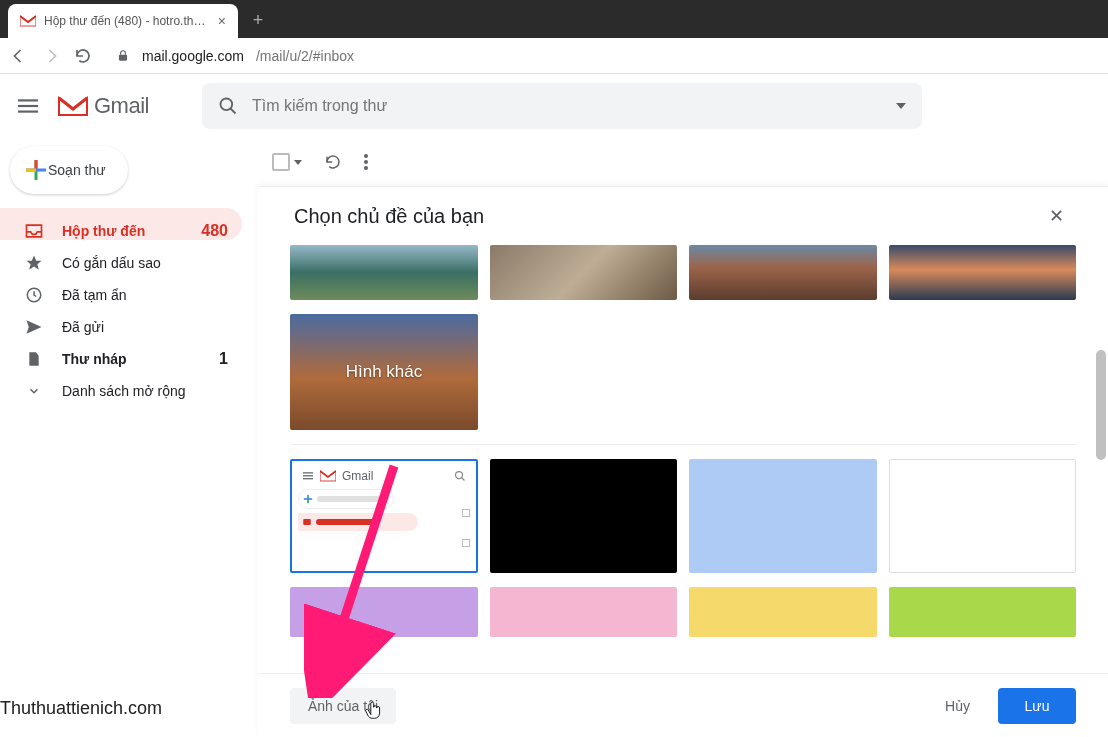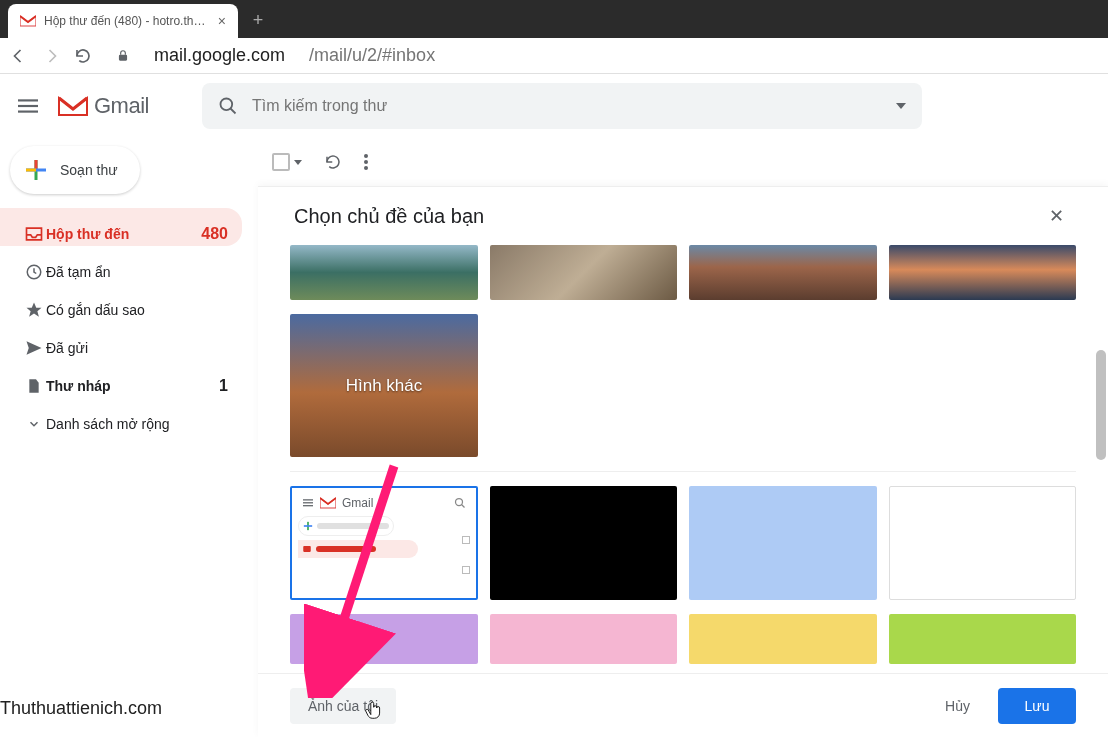--- a/index.html
+++ b/index.html
@@ -9,60 +9,60 @@
 .tab-bar { background:#2b2b2b; height:38px; display:flex; align-items:flex-end; padding-left:8px; }
 .tab { background:#fff; height:34px; border-radius:8px 8px 0 0; display:flex; align-items:center; padding:0 12px; width:230px; gap:8px; font-size:12px; color:#555; }
 .tab-favicon { width:16px; height:16px; display:flex; align-items:center; justify-content:center; }
 .tab-title { flex:1; white-space:nowrap; overflow:hidden; text-overflow:ellipsis; }
 .tab-close { color:#666; font-size:14px; cursor:pointer; }
 .newtab { width:28px; height:28px; margin-left:6px; margin-bottom:4px; display:flex; align-items:center; justify-content:center; color:#aaa; font-size:18px; cursor:pointer; }
 
 .addr-bar { height:36px; background:#fff; border-bottom:1px solid #e0e0e0; display:flex; align-items:center; padding:0 10px; gap:14px; }
 .nav-ico { color:#5f6368; cursor:pointer; }
 .nav-ico.disabled { color:#bdbdbd; }
-.url-box { flex:1; display:flex; align-items:center; padding:0 10px; gap:24px; font-size:18px; color:#212121; }
+.url-box { flex:1; display:flex; align-items:center; padding:0 10px; gap:12px; font-size:14px; color:#212121; }
 .url-host { color:#212121; }
 .url-path { color:#757575; }
 
 
 .gmail-header { height:64px; display:flex; align-items:center; padding:0 16px; gap:12px; }
 .menu-ico { width:24px; height:24px; cursor:pointer; color:#5f6368; display:flex; align-items:center; justify-content:center; }
 .gmail-logo { display:flex; align-items:center; gap:6px; margin-left:6px; }
 .gmail-logo-text { font-size:22px; color:#5f6368; letter-spacing:-0.5px; }
 .search-wrap { flex:1; max-width:720px; margin-left:41px; }
 .search-box { background:#f1f3f4; height:46px; border-radius:8px; display:flex; align-items:center; padding:0 16px; gap:14px; }
 .search-box input { border:none; background:transparent; font-size:16px; flex:1; outline:none; color:#5f6368; }
 
 
 .main { display:flex; height:calc(737px - 38px - 36px - 64px); position:relative; }
 .sidebar { width:256px; padding-top:8px; }
-.compose-btn { height:48px; border-radius:24px; box-shadow:0 1px 3px rgba(0,0,0,0.2); display:inline-flex; align-items:center; padding:0 22px 0 14px; margin:0 0 14px 10px; gap:12px; cursor:pointer; font-size:14px; color:#3c4043; background:#fff; }
+.compose-btn { height:48px; border-radius:24px; box-shadow:0 1px 3px rgba(0,0,0,0.2); display:inline-flex; align-items:center; padding:0 22px 0 14px; margin:0 0 14px 10px; gap:0; cursor:pointer; font-size:14px; color:#3c4043; background:#fff; }
 .plus-icon { width:24px; height:24px; display:inline-flex; align-items:center; justify-content:center; }
-.nav-item { height:38px; display:flex; align-items:center; padding:13px 14px 0 24px; border-radius:0 16px 16px 0; gap:2px; font-size:14px; color:#202124; cursor:pointer; margin-right:14px; }
+.nav-item { height:32px; display:flex; align-items:center; padding:13px 14px 0 24px; border-radius:0 16px 16px 0; gap:18px; font-size:14px; color:#202124; cursor:pointer; margin-right:14px; }
 .nav-item .count { margin-left:auto; font-size:16px; }
 .nav-item.active { background:#fce8e6; color:#d93025; font-weight:bold; }
 .nav-item.active .count { color:#d93025; font-weight:bold; }
 .nav-icon { width:20px; height:20px; display:flex; align-items:center; justify-content:center; color:#5f6368; }
 .nav-item.active .nav-icon { color:#d93025; }
 .nav-item.bold .label { font-weight:bold; }
 .nav-item.bold .count { font-weight:bold; }
 
 .content { flex:1; }
 .toolbar { height:48px; display:flex; align-items:center; padding:0 16px; gap:22px; }
 .tb-chk { width:18px; height:18px; border:2px solid #bbb; border-radius:2px; cursor:pointer; }
 
 
 .modal { position:absolute; left:258px; right:0; top:186px; bottom:0; background:#fff; border-top:1px solid #eee; box-shadow:0 -2px 8px rgba(0,0,0,0.04); display:flex; flex-direction:column; }
 .modal-head { height:58px; display:flex; align-items:center; padding:0 36px; justify-content:space-between; }
 .modal-title { font-size:20px; color:#202124; }
 .modal-close { font-size:18px; color:#5f6368; cursor:pointer; padding:8px; }
 .modal-body { flex:1; padding:0 32px; overflow:hidden; position:relative; }
 .theme-row { display:flex; gap:12px; margin-bottom:14px; }
 .theme-thumb { width:188px; height:55px; border-radius:2px; background-size:cover; background-position:center; cursor:pointer; }
-.theme-thumb.tall { height:143px; display:flex; align-items:center; justify-content:center; color:#fff; font-size:17px; text-shadow:0 1px 2px rgba(0,0,0,0.5); }
+.theme-thumb.tall { height:116px; display:flex; align-items:center; justify-content:center; color:#fff; font-size:17px; text-shadow:0 1px 2px rgba(0,0,0,0.5); }
 .divider { border-top:1px solid #eee; margin:14px 0 14px 0; }
 .theme-thumb.outlined { border:1px solid #ccc; background:#fff; padding:6px; display:flex; flex-direction:column; }
 .theme-thumb.selected { border:2px solid #1a73e8; }
 .color-row .theme-thumb { height:50px; }
 .mini-head { display:flex; align-items:center; gap:6px; font-size:12px; color:#5f6368; padding:2px 4px; }
 .mini-body { flex:1; display:flex; flex-direction:column; gap:4px; margin-top:4px; }
 .mini-pill { width:96px; height:20px; border:1px solid #eee; border-radius:12px; display:flex; align-items:center; padding:0 4px; gap:4px; }
 .mini-bar { height:6px; background:#e0e0e0; border-radius:3px; flex:1; }
 .mini-red { width:120px; height:18px; background:#fce8e6; border-radius:0 10px 10px 0; display:flex; align-items:center; padding-left:4px; gap:4px; }
 .mini-red .bar { height:6px; width:60px; background:#d93025; border-radius:3px; }
@@ -184,34 +184,34 @@
       <span class="nav-icon">
           <svg width="20" height="20" viewBox="0 0 24 24" fill="currentColor">
             <path d="M3 5 H21 V19 H3 Z M3 13 H8 L10 16 H14 L16 13 H21" fill="none" stroke="currentColor" stroke-width="2"></path>
           </svg>
         </span>
       <span class="label">Hộp thư đến</span>
       <span class="count">480</span>
     </div>
     <div class="nav-item">
       <span class="nav-icon">
+          <svg width="18" height="18" viewBox="0 0 24 24" fill="#5f6368">
+            <path d="M12 2 L15 9 L22 9 L16.5 13.5 L18.5 21 L12 16.5 L5.5 21 L7.5 13.5 L2 9 L9 9 Z"></path>
+          </svg>
+        </span>
+      <span class="label">Có gắn dấu sao</span>
+    </div>
+    <div class="nav-item">
+      <span class="nav-icon">
           <svg width="18" height="18" viewBox="0 0 24 24" fill="none" stroke="#5f6368" stroke-width="2">
             <circle cx="12" cy="12" r="9"></circle>
             <path d="M12 7 V12 L15 14"></path>
           </svg>
         </span>
       <span class="label">Đã tạm ẩn</span>
-    </div>
-    <div class="nav-item">
-      <span class="nav-icon">
-          <svg width="18" height="18" viewBox="0 0 24 24" fill="#5f6368">
-            <path d="M12 2 L15 9 L22 9 L16.5 13.5 L18.5 21 L12 16.5 L5.5 21 L7.5 13.5 L2 9 L9 9 Z"></path>
-          </svg>
-        </span>
-      <span class="label">Có gắn dấu sao</span>
     </div>
     <div class="nav-item">
       <span class="nav-icon">
           <svg width="18" height="18" viewBox="0 0 24 24" fill="#5f6368">
             <path d="M2 3 L22 12 L2 21 L5 12 Z"></path>
           </svg>
         </span>
       <span class="label">Đã gửi</span>
     </div>
     <div class="nav-item bold">

